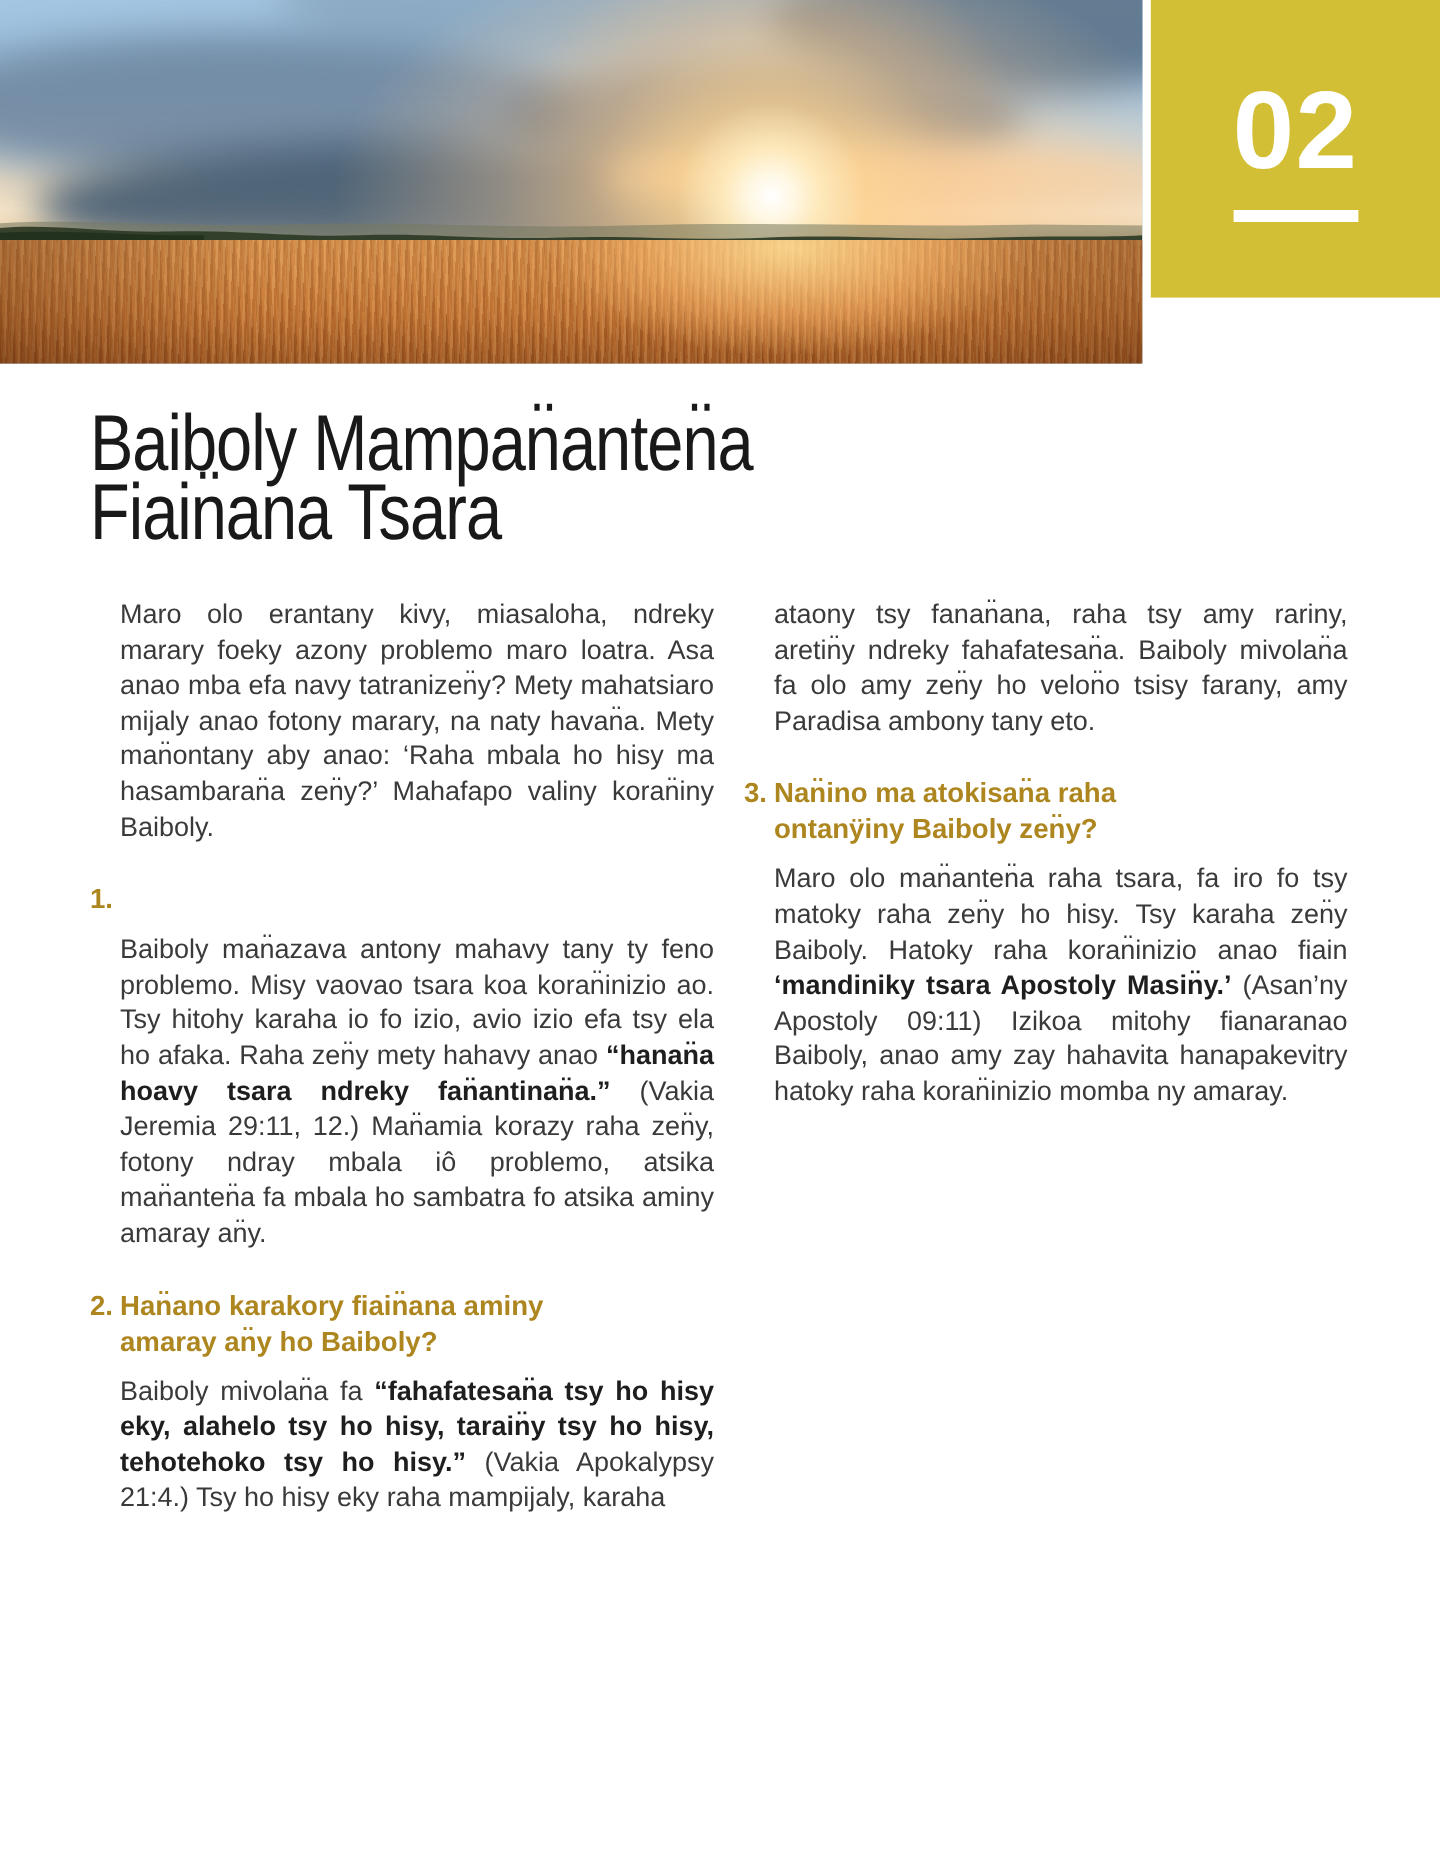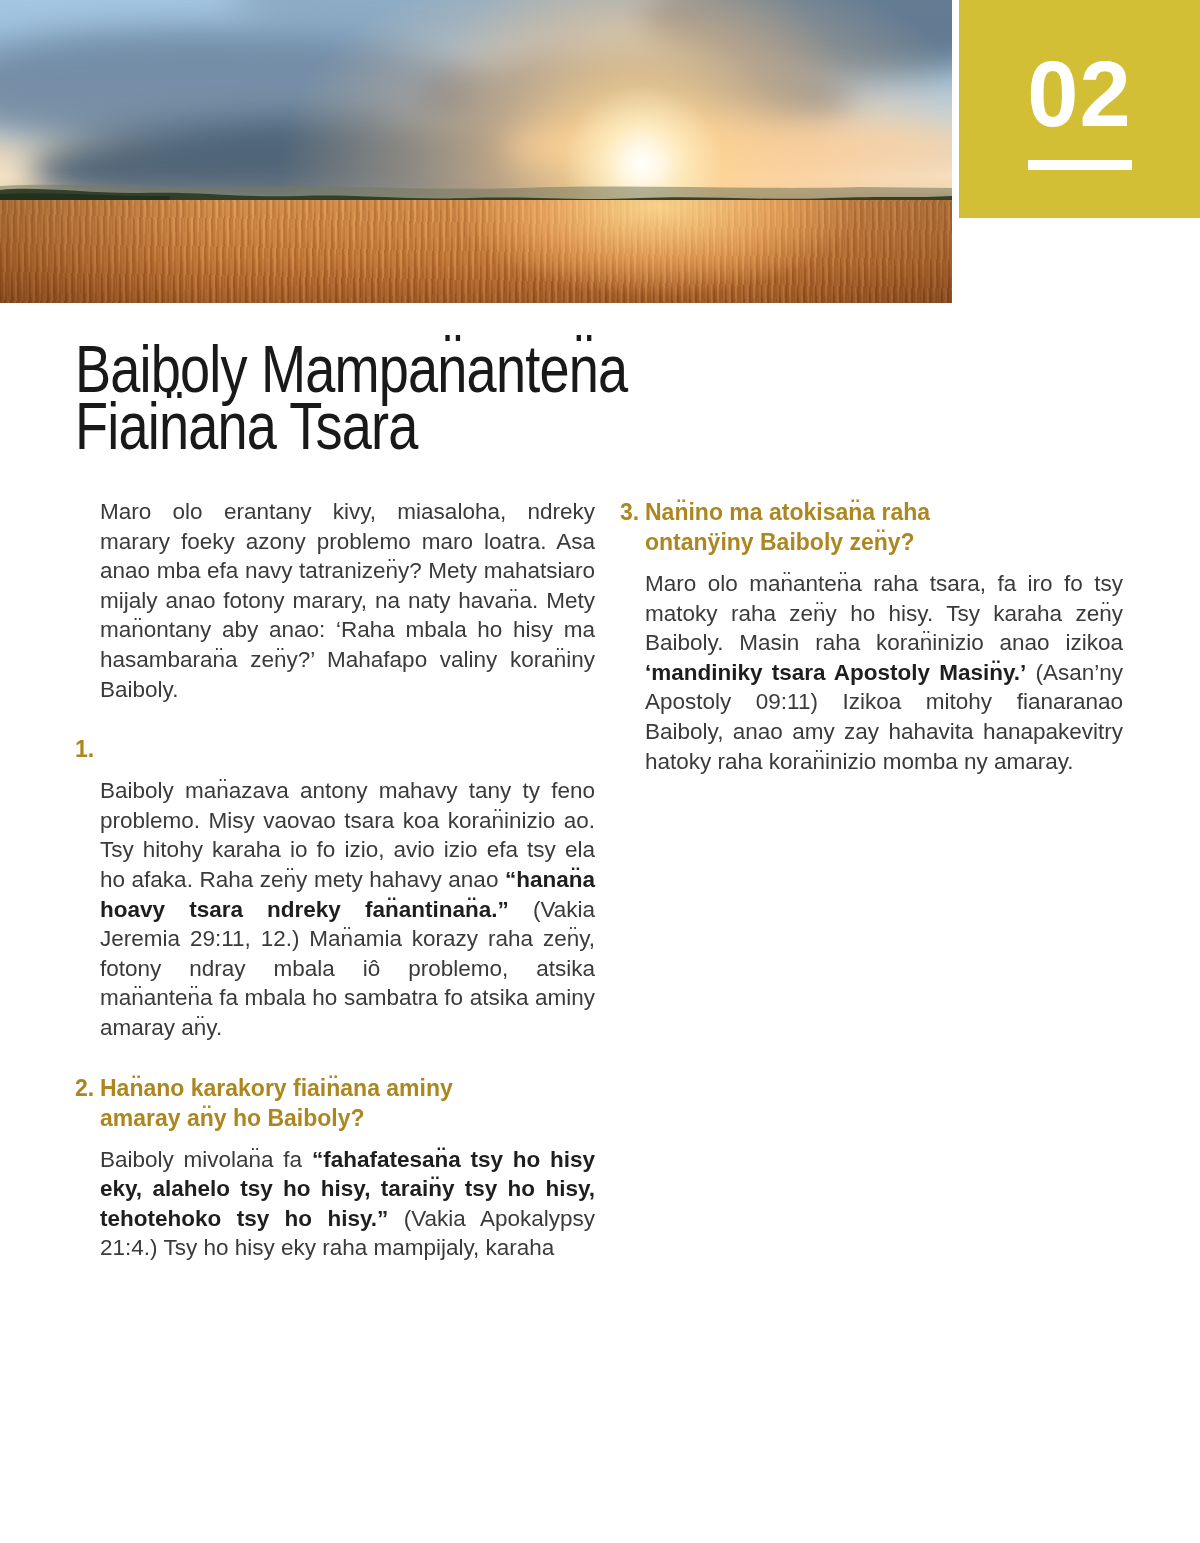--- a/index.html
+++ b/index.html
@@ -51,21 +51,21 @@
     position:absolute;left:0;top:200px;width:952px;height:103px;
     background:
       radial-gradient(ellipse 270px 120px at 69% 6%, rgba(255,222,150,.85) 0%, rgba(255,190,115,.45) 45%, rgba(255,190,115,0) 75%),
       linear-gradient(90deg, rgba(80,35,10,.30) 0%, rgba(80,35,10,0) 22%, rgba(80,35,10,0) 78%, rgba(80,35,10,.28) 100%),
       repeating-linear-gradient(92deg, rgba(255,205,140,.20) 0 2px, rgba(150,75,25,.20) 2px 4px, rgba(210,130,60,.20) 4px 6px),
       repeating-linear-gradient(86deg, rgba(120,55,15,.14) 0 5px, rgba(230,150,80,.14) 5px 9px),
       linear-gradient(180deg, #d4914e 0%, #cd8643 30%, #bd7233 60%, #a05a24 85%, #8d4c1d 100%);
   }
 
   .badge-panel{
-    position:absolute;left:959px;top:0;width:241px;height:218px;
+    position:absolute;left:959px;top:0;width:241px;height:248px;
     background:var(--panel-yellow,#d3bf35);
     display:flex;flex-direction:column;align-items:center;justify-content:center;
   }
   .badge-number{
     color:#ffffff;font-size:92px;font-weight:700;line-height:1;letter-spacing:1px;
   }
   .badge-rule{width:104px;height:10px;background:#ffffff;margin-top:20px;}
 
   
   .content{
@@ -135,21 +135,22 @@
         </div>
         <p class="para"><span>Baiboly man̈azava antony mahavy tany ty feno problemo. Misy vaovao tsara koa koran̈inizio ao. Tsy hitohy karaha io fo izio, avio izio efa tsy ela ho afaka. Raha zen̈y mety hahavy anao </span><span class="b">“hanan̈a hoavy tsara ndreky fan̈antinan̈a.”</span><span> (Vakia Jeremia 29:11, 12.) Man̈amia korazy raha zen̈y, fotony ndray mbala iô problemo, atsika man̈anten̈a fa mbala ho sambatra fo atsika aminy amaray an̈y.</span></p>
         <div class="question">
           <span class="q-num">2.</span>
           <span class="q-text">Han̈ano karakory fiain̈ana aminy
 amaray an̈y ho Baiboly?</span>
         </div>
         <p class="para"><span>Baiboly mivolan̈a fa </span><span class="b">“fahafatesan̈a tsy ho hisy eky, alahelo tsy ho hisy, tarain̈y tsy ho hisy, tehotehoko tsy ho hisy.”</span><span> (Vakia Apokalypsy 21:4.) Tsy ho hisy eky raha mampijaly, karaha</span></p>
       </div>
     <div class="col-right">
+        <p class="para"><span>ataony tsy fanan̈ana, raha tsy amy rariny, aretin̈y ndreky fahafatesan̈a. Baiboly mivolan̈a fa olo amy zen̈y ho velon̈o tsisy farany, amy Paradisa ambony tany eto.</span></p>
         <div class="question">
           <span class="q-num">3.</span>
           <span class="q-text">Nan̈ino ma atokisan̈a raha
 ontanÿiny Baiboly zen̈y?</span>
         </div>
-        <p class="para"><span>Maro olo man̈anten̈a raha tsara, fa iro fo tsy matoky raha zen̈y ho hisy. Tsy karaha zen̈y Baiboly. Masin raha koran̈inizio anao izikoa </span><span class="b">‘mandiniky tsara Apostoly Masin̈y.’</span><span> (Asan’ny Apostoly 09:11) Izikoa mitohy fianaranao Baiboly, anao amy zay hahavita hanapakevitry hatoky raha koran̈inizio momba ny amaray.</span></p>
+        <p class="para"><span>Maro olo man̈anten̈a raha tsara, fa iro fo tsy matoky raha zen̈y ho hisy. Tsy karaha zen̈y Baiboly. Hatoky raha koran̈inizio anao fiain </span><span class="b">‘mandiniky tsara Apostoly Masin̈y.’</span><span> (Asan’ny Apostoly 09:11) Izikoa mitohy fianaranao Baiboly, anao amy zay hahavita hanapakevitry hatoky raha koran̈inizio momba ny amaray.</span></p>
       </div>
   </div>
 </div>
 
 </body></html>

